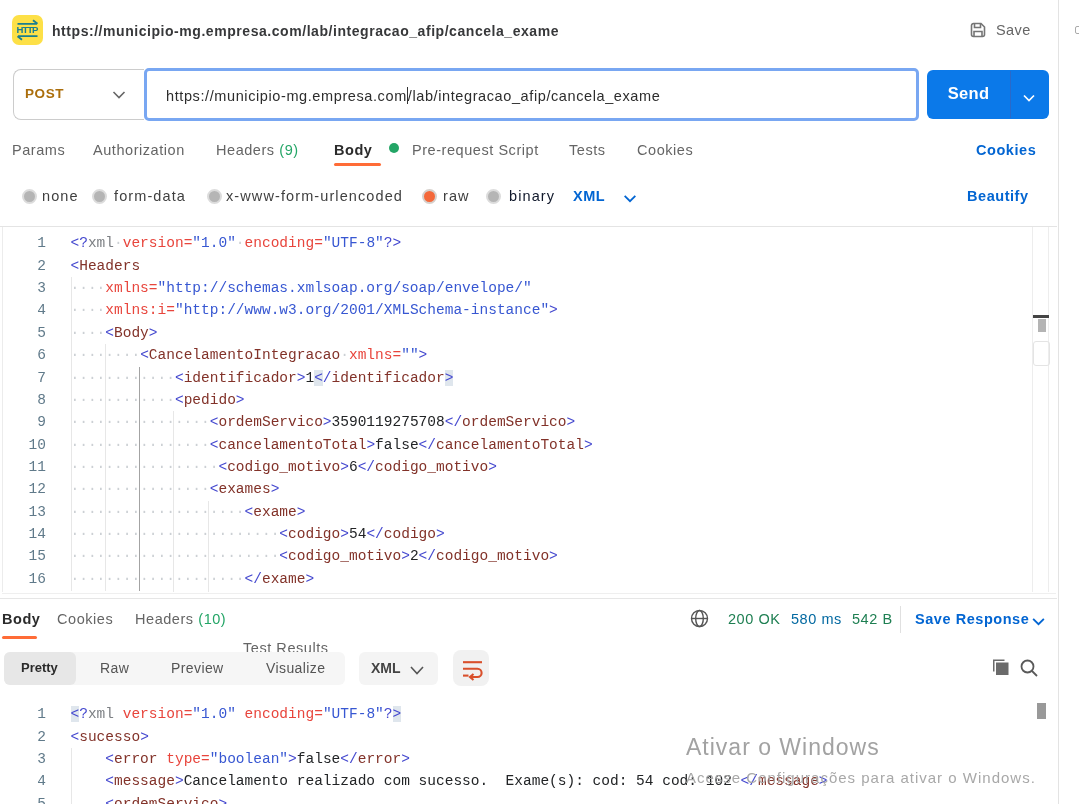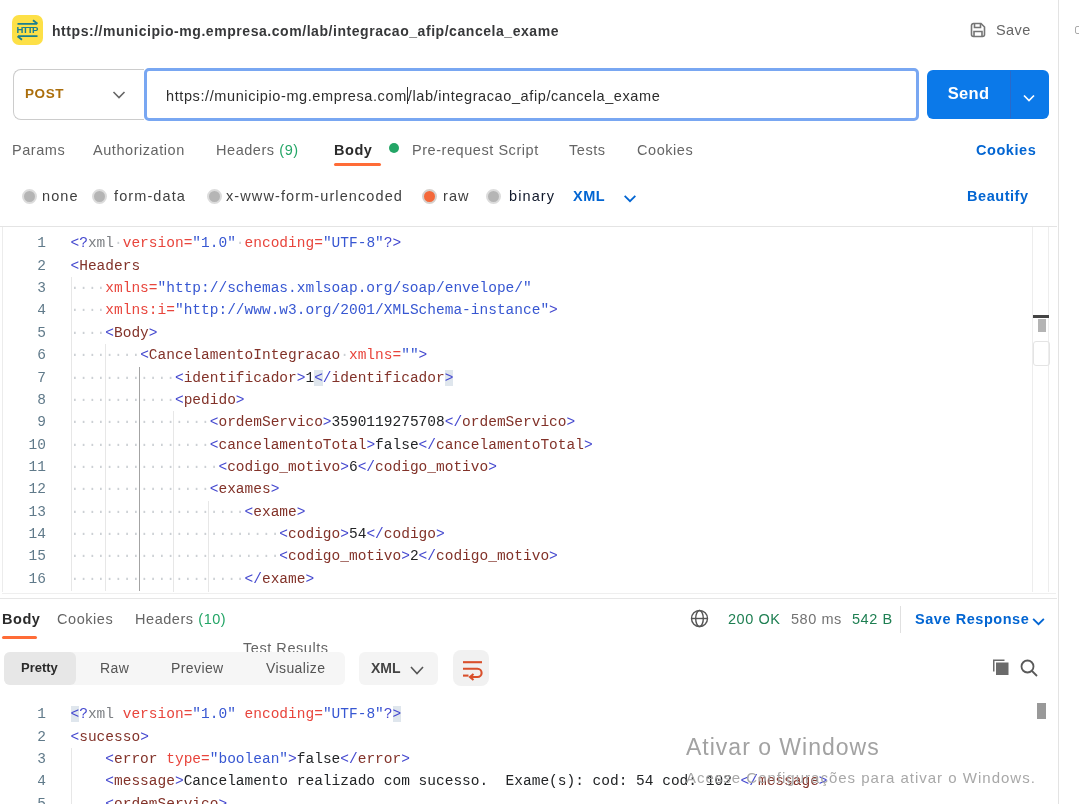--- a/index.html
+++ b/index.html
@@ -150,21 +150,21 @@
 <div class="tab" style="left:135px; top:611px;">Headers <span class="grn">(10)</span></div>
 <div class="tab" style="left:243px; top:607px;margin-top:33px;">Test Results</div>
 <div class="abs" style="left:690px; top:609px;">
 <svg width="19" height="19" viewBox="0 0 19 19" fill="none" stroke="#555" stroke-width="1.4">
 <circle cx="9.5" cy="9.5" r="8"></circle>
 <ellipse cx="9.5" cy="9.5" rx="3.8" ry="8"></ellipse>
 <path d="M1.5 9.5 H17.5"></path>
 </svg>
 </div>
 <div class="tab" style="left:728px; top:611px; color:#1e7f52;">200 OK</div>
-<div class="tab" style="left:791px; top:611px; color:#737373;">580 ms</div>
+<div class="tab" style="left:791px; top:611px; color:#0369a1;">580 ms</div>
 <div class="tab" style="left:852px; top:611px; color:#1e7f52;">542 B</div>
 <div class="abs" style="left:900px; top:606px; width:1px; height:27px; background:#e0e0e0;"></div>
 <div class="tab blu" style="left:915px; top:611px;">Save Response</div>
 <div class="abs" style="left:1031px; top:614px;">
 <svg width="15" height="13" viewBox="0 0 14 12" fill="none" stroke="#0265d2" stroke-width="1.7">
         <path d="M2 3.5 L7 8.5 L12 3.5"></path>
       </svg>
 </div>
 
 <div class="abs" style="left:4px; top:651.5px; width:341px; height:33px; background:#f6f6f6; border-radius:6px;"></div>

